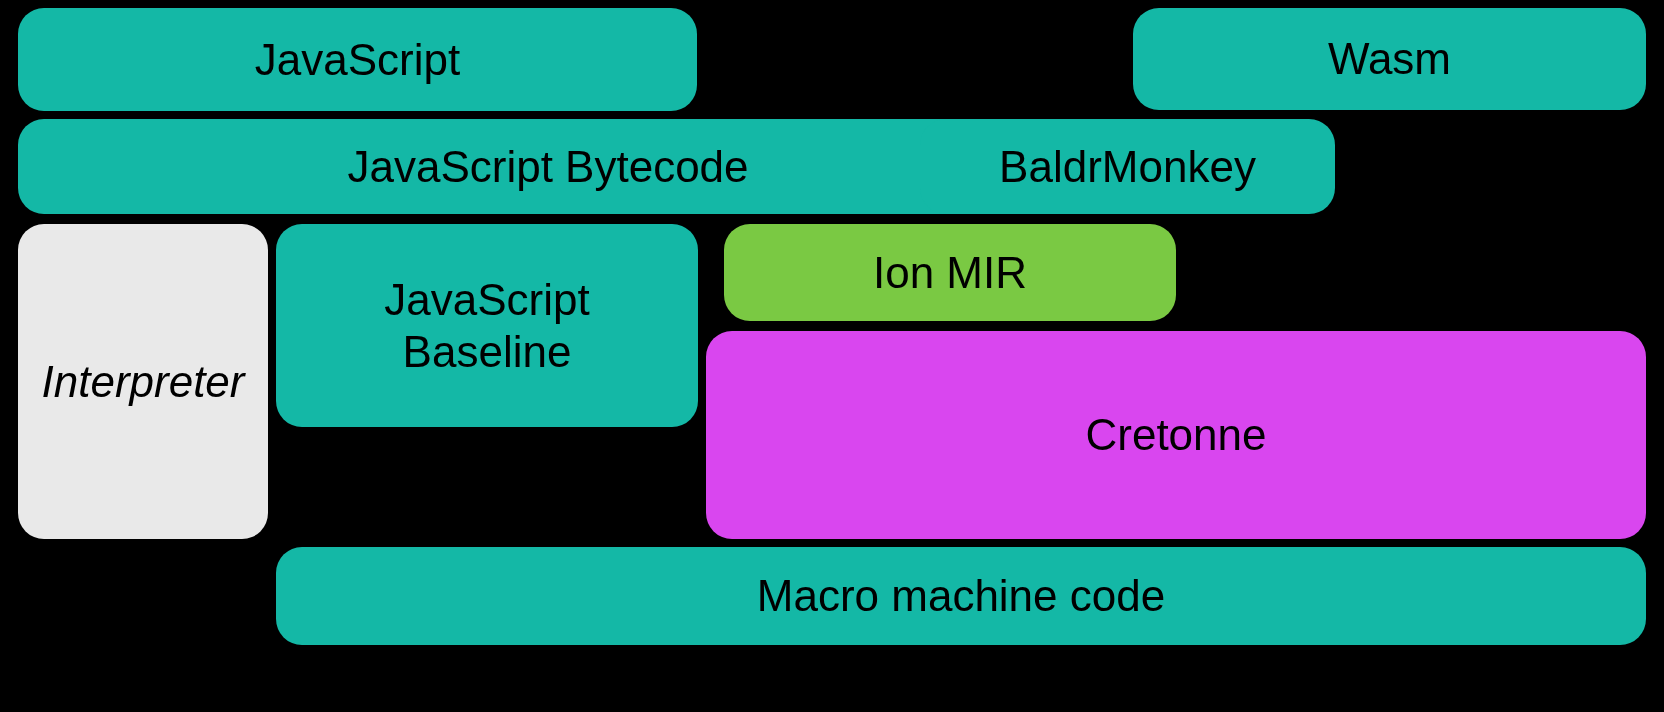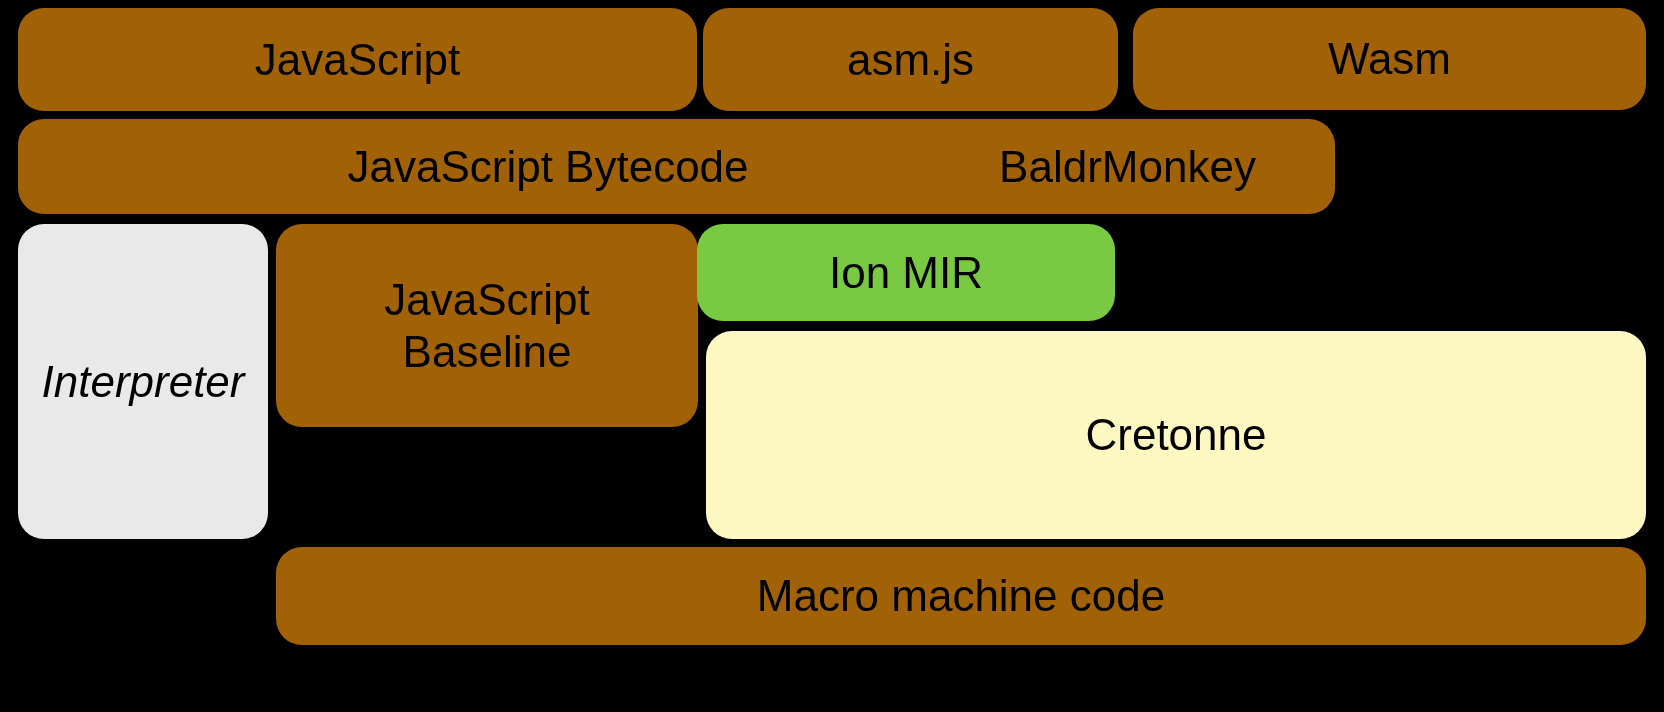--- a/index.html
+++ b/index.html
@@ -17,60 +17,59 @@
     font-family: "Liberation Sans", sans-serif;
   }
   .box {
     position: absolute;
     box-sizing: border-box;
     display: flex;
     align-items: center;
     justify-content: center;
     text-align: center;
     color: #000000;
-    background: #a16207;
+    background: #14b8a6;
     border-radius: 26px;
     font-size: 44px;
     line-height: 1.18;
     font-weight: 400;
     letter-spacing: 0px;
     white-space: pre-line;
     user-select: none;
   }
   .box.grey   { background: #e9e9e9; }
   .box.green  { background: #7ac943; }
-  .box.pink   { background: #fef9c3; }
+  .box.pink   { background: #d946ef; }
 
   
   #b-javascript        { left: 18px;   top: 8px;   width: 679px; height: 103px; }
   #b-asmjs             { left: 703px;  top: 8px;   width: 415px; height: 103px; }
   #b-wasm              { left: 1133px; top: 8px;   width: 513px; height: 102px; }
 
   
   #b-js-bytecode       { left: 18px;   top: 119px; width: 1060px; height: 95px; }
   #b-baldrmonkey       { left: 920px;  top: 119px; width: 415px; height: 95px; }
 
   
   #b-interpreter       { left: 18px;   top: 224px; width: 250px; height: 315px; font-style: italic; }
   #b-js-baseline       { left: 276px;  top: 224px; width: 422px; height: 203px; }
   #b-macro-assembler   { left: 276px;  top: 435px; width: 422px; height: 104px; }
-  #b-ion-mir           { left: 697px;  top: 224px; width: 418px; height: 97px; }
+  #b-ion-mir           { left: 724px;  top: 224px; width: 452px; height: 97px; }
   #b-cretonne          { left: 706px;  top: 331px; width: 940px; height: 208px; }
 
   
   #b-native-code       { left: 276px;  top: 547px; width: 1370px; height: 98px; }
 </style>
 </head>
 <body>
 
 <div id="canvas">
 
   <div class="box" id="b-javascript">JavaScript</div>
 
-  <div class="box" id="b-asmjs">asm.js</div>
 
   <div class="box" id="b-wasm">Wasm</div>
 
   <div class="box" id="b-js-bytecode">JavaScript Bytecode</div>
 
   <div class="box" id="b-baldrmonkey">BaldrMonkey</div>
 
   <div class="box grey" id="b-interpreter">Interpreter</div>
 
   <div class="box" id="b-js-baseline">JavaScript

